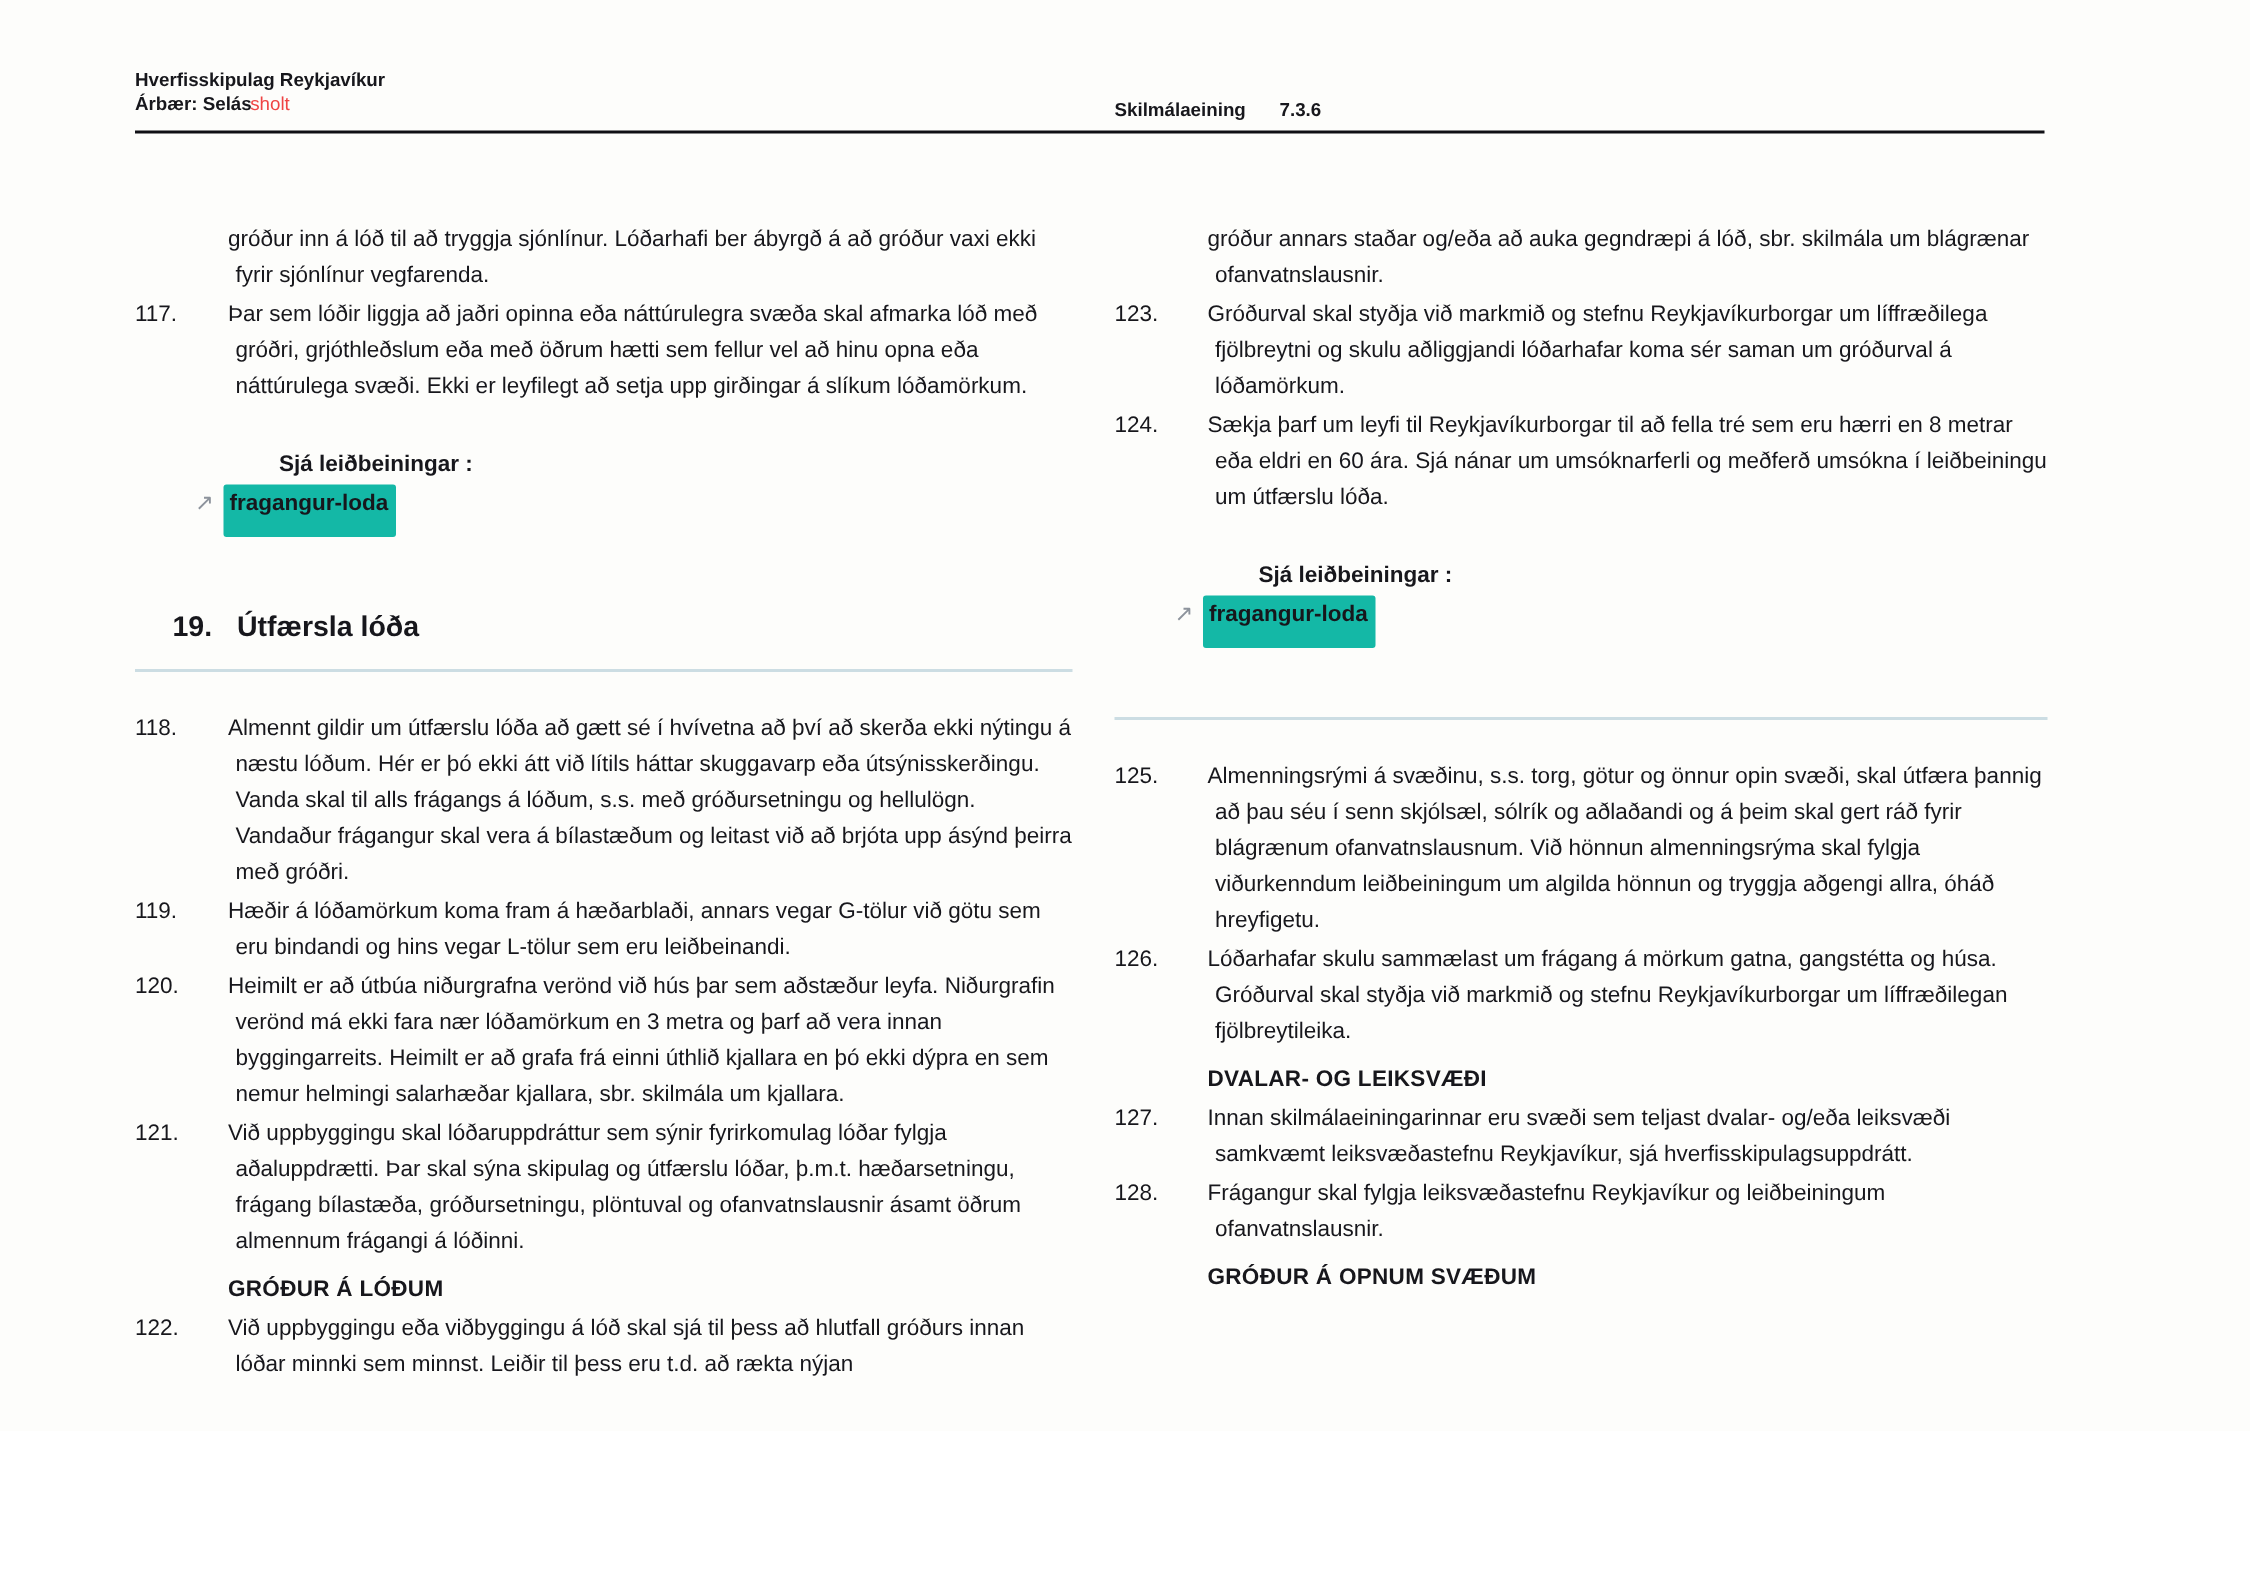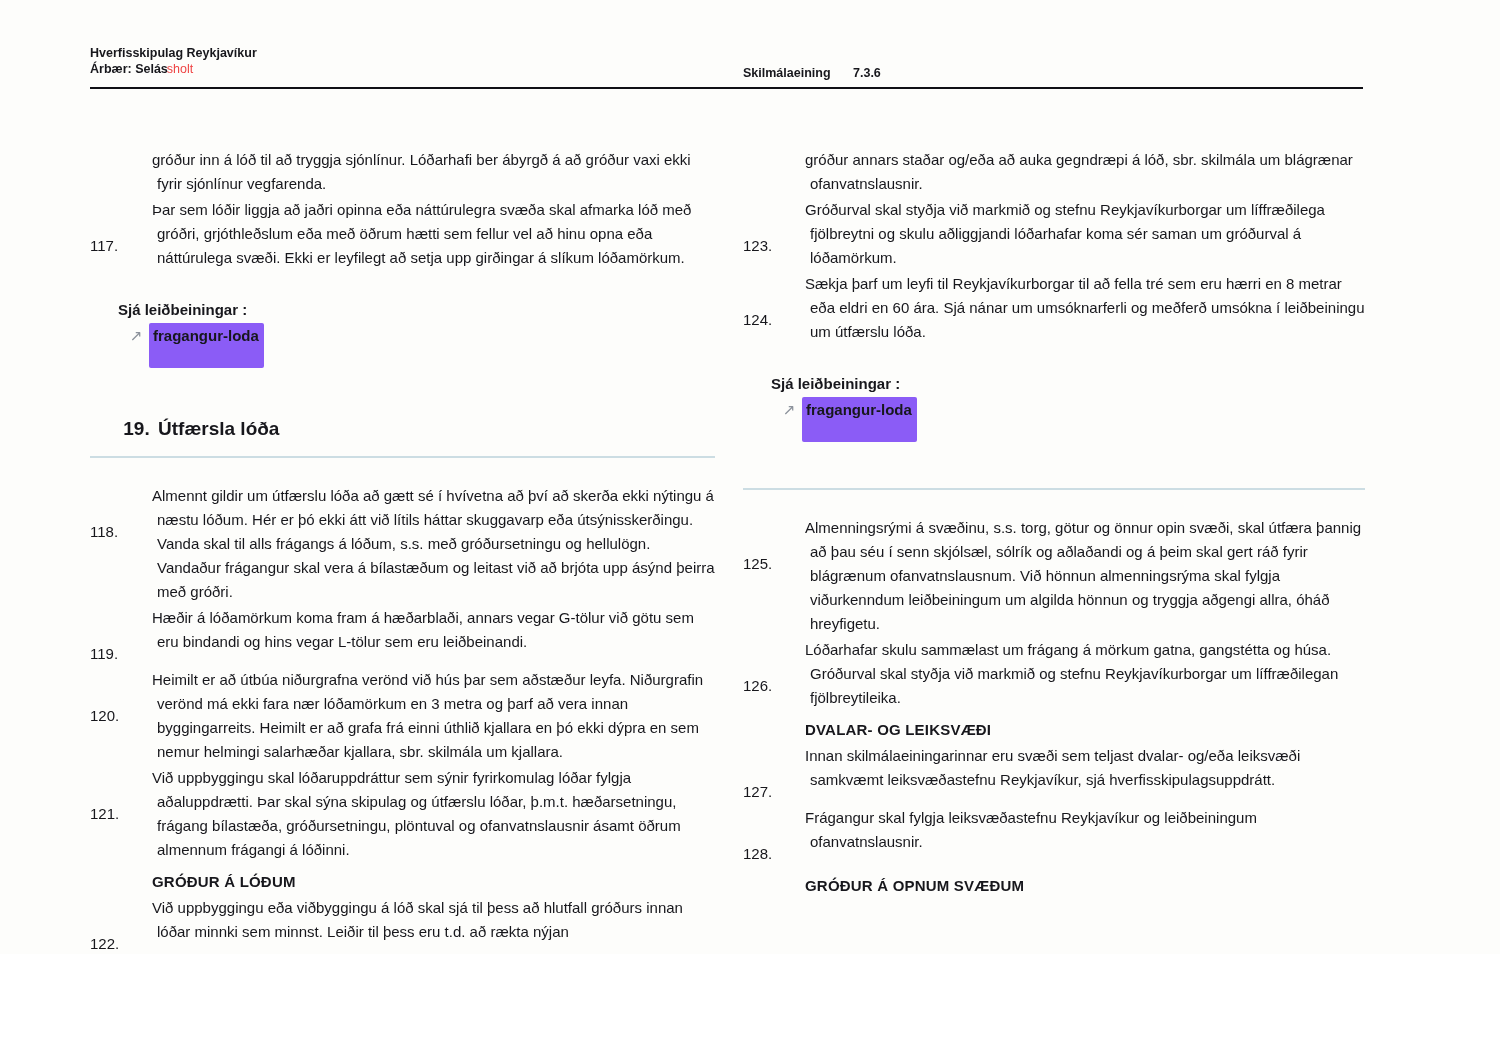--- a/index.html
+++ b/index.html
@@ -19,32 +19,32 @@
   .hdr-left { position:absolute; left:90px; top:46px; font-size:12.5px; line-height:15.5px; font-weight:bold; }
   .hdr-area-tail { font-weight:normal; color:#ef4444; margin-left:-1px; }
   .hdr-doctype { position:absolute; left:743px; top:61px; font-size:12.5px; font-weight:bold; }
   .hdr-docref  { position:absolute; left:853px; top:61px; font-size:12.5px; font-weight:bold; }
   .hdr-rule { position:absolute; left:90px; top:87px; width:1273px; height:2px; background:#101015; }
   
   .col { position:absolute; top:148px; }
   .col-left  { left:90px;  width:625px; }
   .col-right { left:743px; width:622px; }
   .para { display:flex; margin-bottom:2px; }
-  .pnum { width:62px; flex:none;margin-top:36px; }
+  .pnum { width:62px; flex:none; }
   .ptext { flex:1; padding-left:5px; text-indent:-5px; }
   .cont { margin-left:62px; padding-left:5px; text-indent:-5px; margin-bottom:2px; }
   
   .guide { margin-top:28px; }
-  .guide-label { margin-left:28px; font-weight:bold; }
+  .guide-label { margin-left:96px; font-weight:bold; }
   .guide-row { margin-left:40px; margin-top:1px; display:flex; align-items:baseline; }
   .guide-arrow { color:#8d939c; width:16px; flex:none; font-size:15px; }
-  .guide-link { font-weight:bold; background:#8b5cf6; border-radius:2px; padding:1px 5px 20px 4px; margin-left:3px; cursor:pointer; }
+  .guide-link { font-weight:bold; background:#14b8a6; border-radius:2px; padding:1px 5px 10px 4px; margin-left:3px; cursor:pointer; }
   
   .section { margin-top:46px; }
-  .section-title { padding-left:25px; font-size:19px; line-height:30px; font-weight:bold; display:flex;text-align:center; }
+  .section-title { padding-left:25px; font-size:19px; line-height:30px; font-weight:bold; display:flex; }
   .section-num { width:43px; flex:none; }
   .section-rule { margin-top:12px; height:2px; background:#ccdde3; margin-bottom:26px; }
   
   .subheading { margin-left:62px; margin-top:8px; margin-bottom:2px; font-weight:bold; letter-spacing:0.2px; }
   
   .page-num { position:absolute; left:90px; top:1000px; font-size:12.5px; font-weight:bold;text-align:right; }
 </style>
 </head>
 <body>
 

